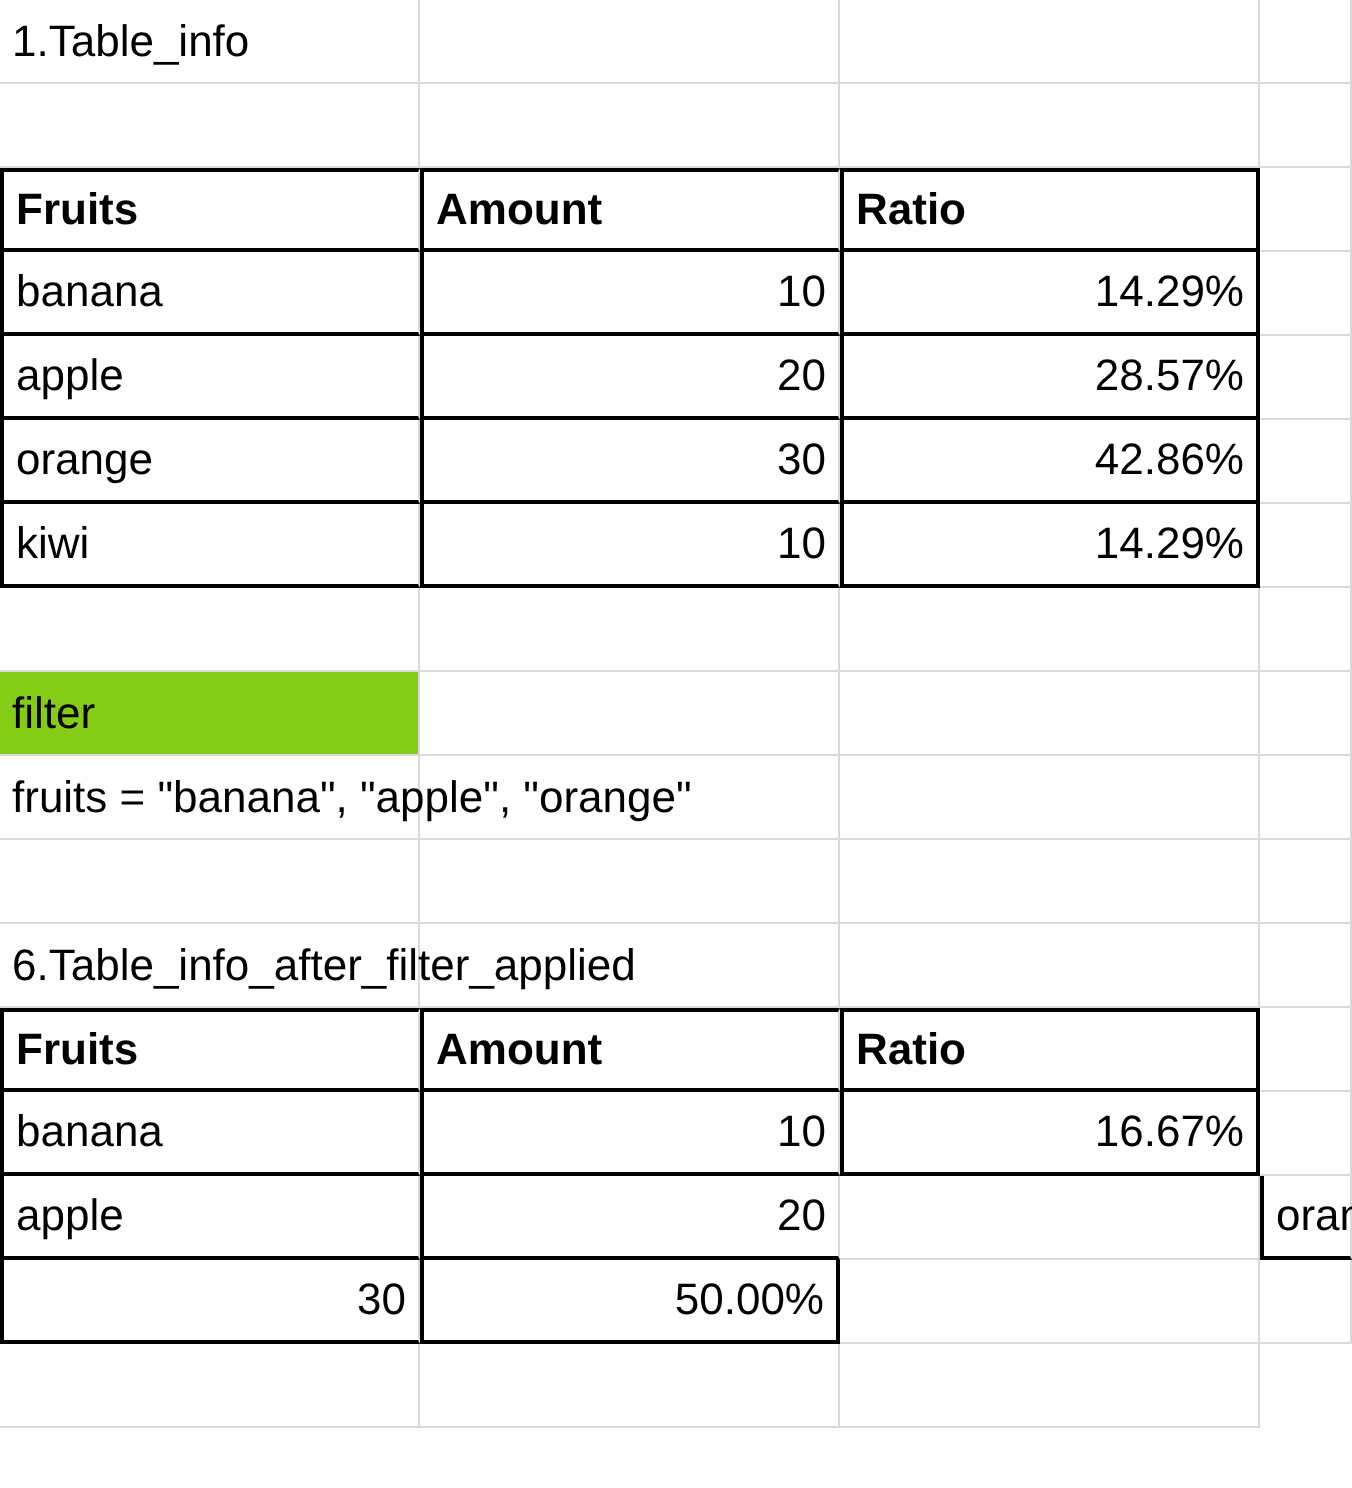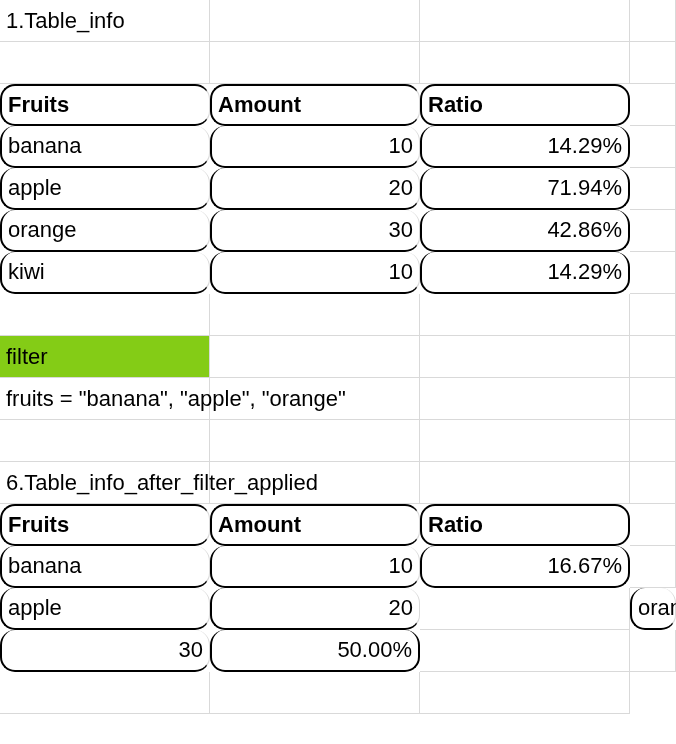--- a/index.html
+++ b/index.html
@@ -35,21 +35,21 @@
     .right {
       justify-content: flex-end;
       text-align: right;
     }
     .yellow {
       background: #84cc16;
     }
     
     .b-top { border-top: 2px solid #000; }
     .b-bottom { border-bottom: 2px solid #000; }
-    .b-left { border-left: 2px solid #000; border-radius: 15px; }
+    .b-left { border-left: 2px solid #000; }
     .b-right { border-right: 2px solid #000; }
 
     
     .overflow-text {
       z-index: 2;
     }
   </style>
 </head>
 <body>
 
@@ -89,21 +89,21 @@
     </div>
   <div class="cell"></div>
 
   <div class="cell b-left b-bottom">
       <span>apple</span>
     </div>
   <div class="cell right b-left b-bottom">
       <span>20</span>
     </div>
   <div class="cell right b-left b-bottom b-right">
-      <span>71.94%</span>
+      <span>28.57%</span>
     </div>
   <div class="cell"></div>
 
   <div class="cell b-left b-bottom">
       <span>orange</span>
     </div>
   <div class="cell right b-left b-bottom">
       <span>30</span>
     </div>
   <div class="cell right b-left b-bottom b-right">

